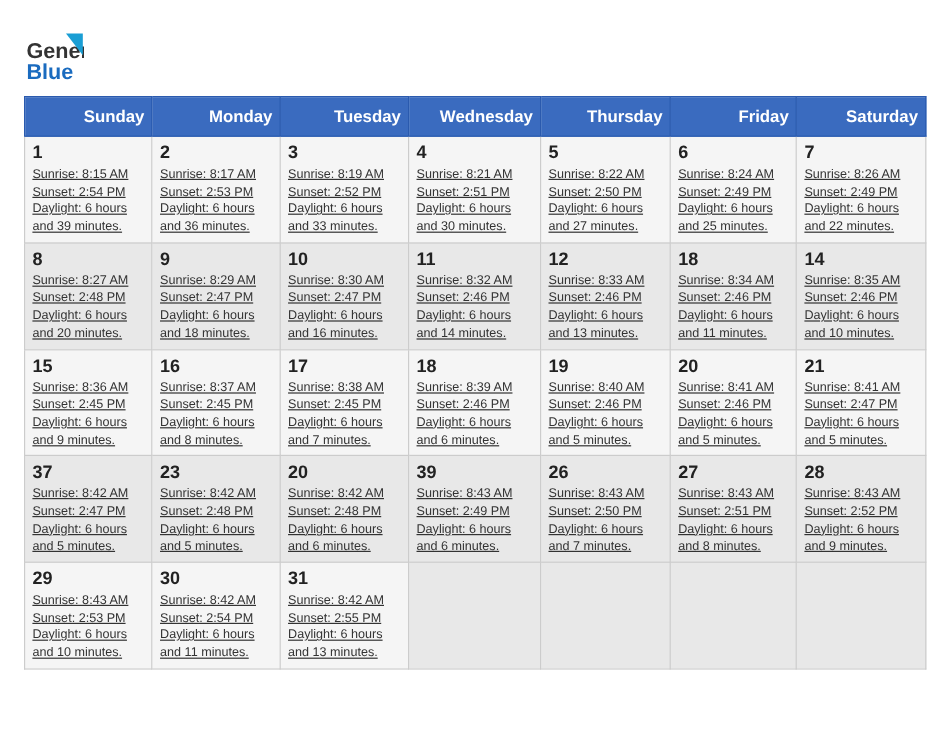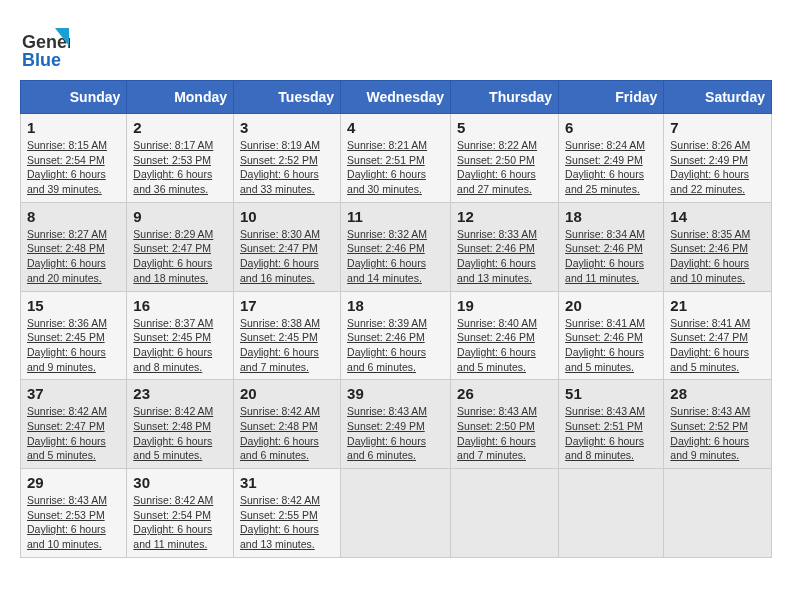--- a/index.html
+++ b/index.html
@@ -216,21 +216,21 @@
         </td>
         <td>
           <span class="day-num">39</span>
           <div class="day-info">Sunrise: 8:43 AM<br>Sunset: 2:49 PM<br>Daylight: 6 hours and 6 minutes.</div>
         </td>
         <td>
           <span class="day-num">26</span>
           <div class="day-info">Sunrise: 8:43 AM<br>Sunset: 2:50 PM<br>Daylight: 6 hours and 7 minutes.</div>
         </td>
         <td>
-          <span class="day-num">51</span>
+          <span class="day-num">27</span>
           <div class="day-info">Sunrise: 8:43 AM<br>Sunset: 2:51 PM<br>Daylight: 6 hours and 8 minutes.</div>
         </td>
         <td>
           <span class="day-num">28</span>
           <div class="day-info">Sunrise: 8:43 AM<br>Sunset: 2:52 PM<br>Daylight: 6 hours and 9 minutes.</div>
         </td>
       </tr>
       <tr>
         <td>
           <span class="day-num">29</span>

